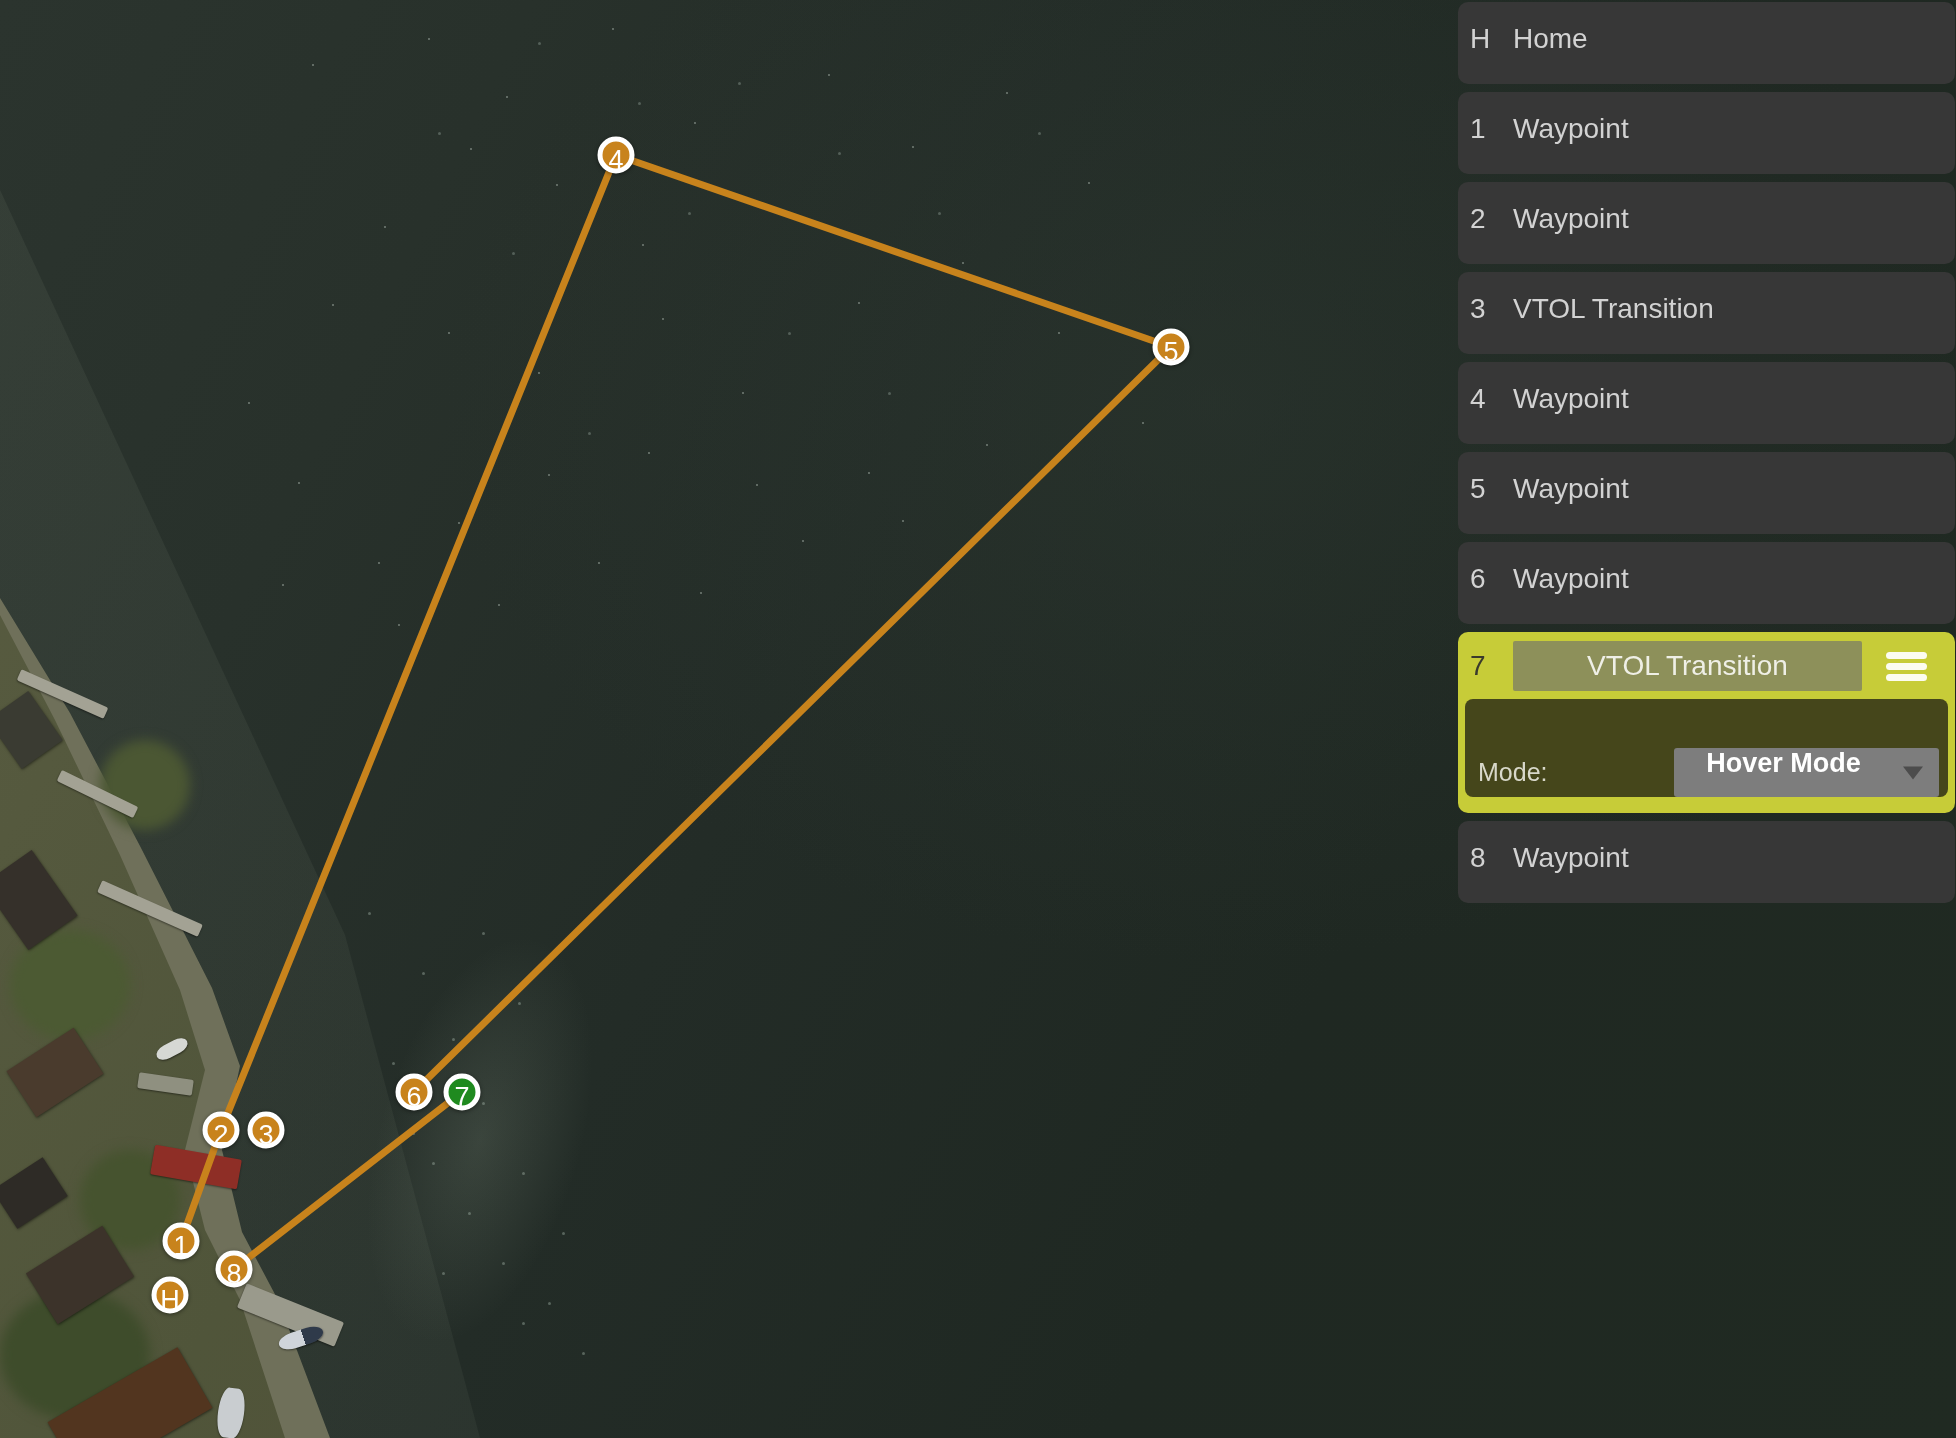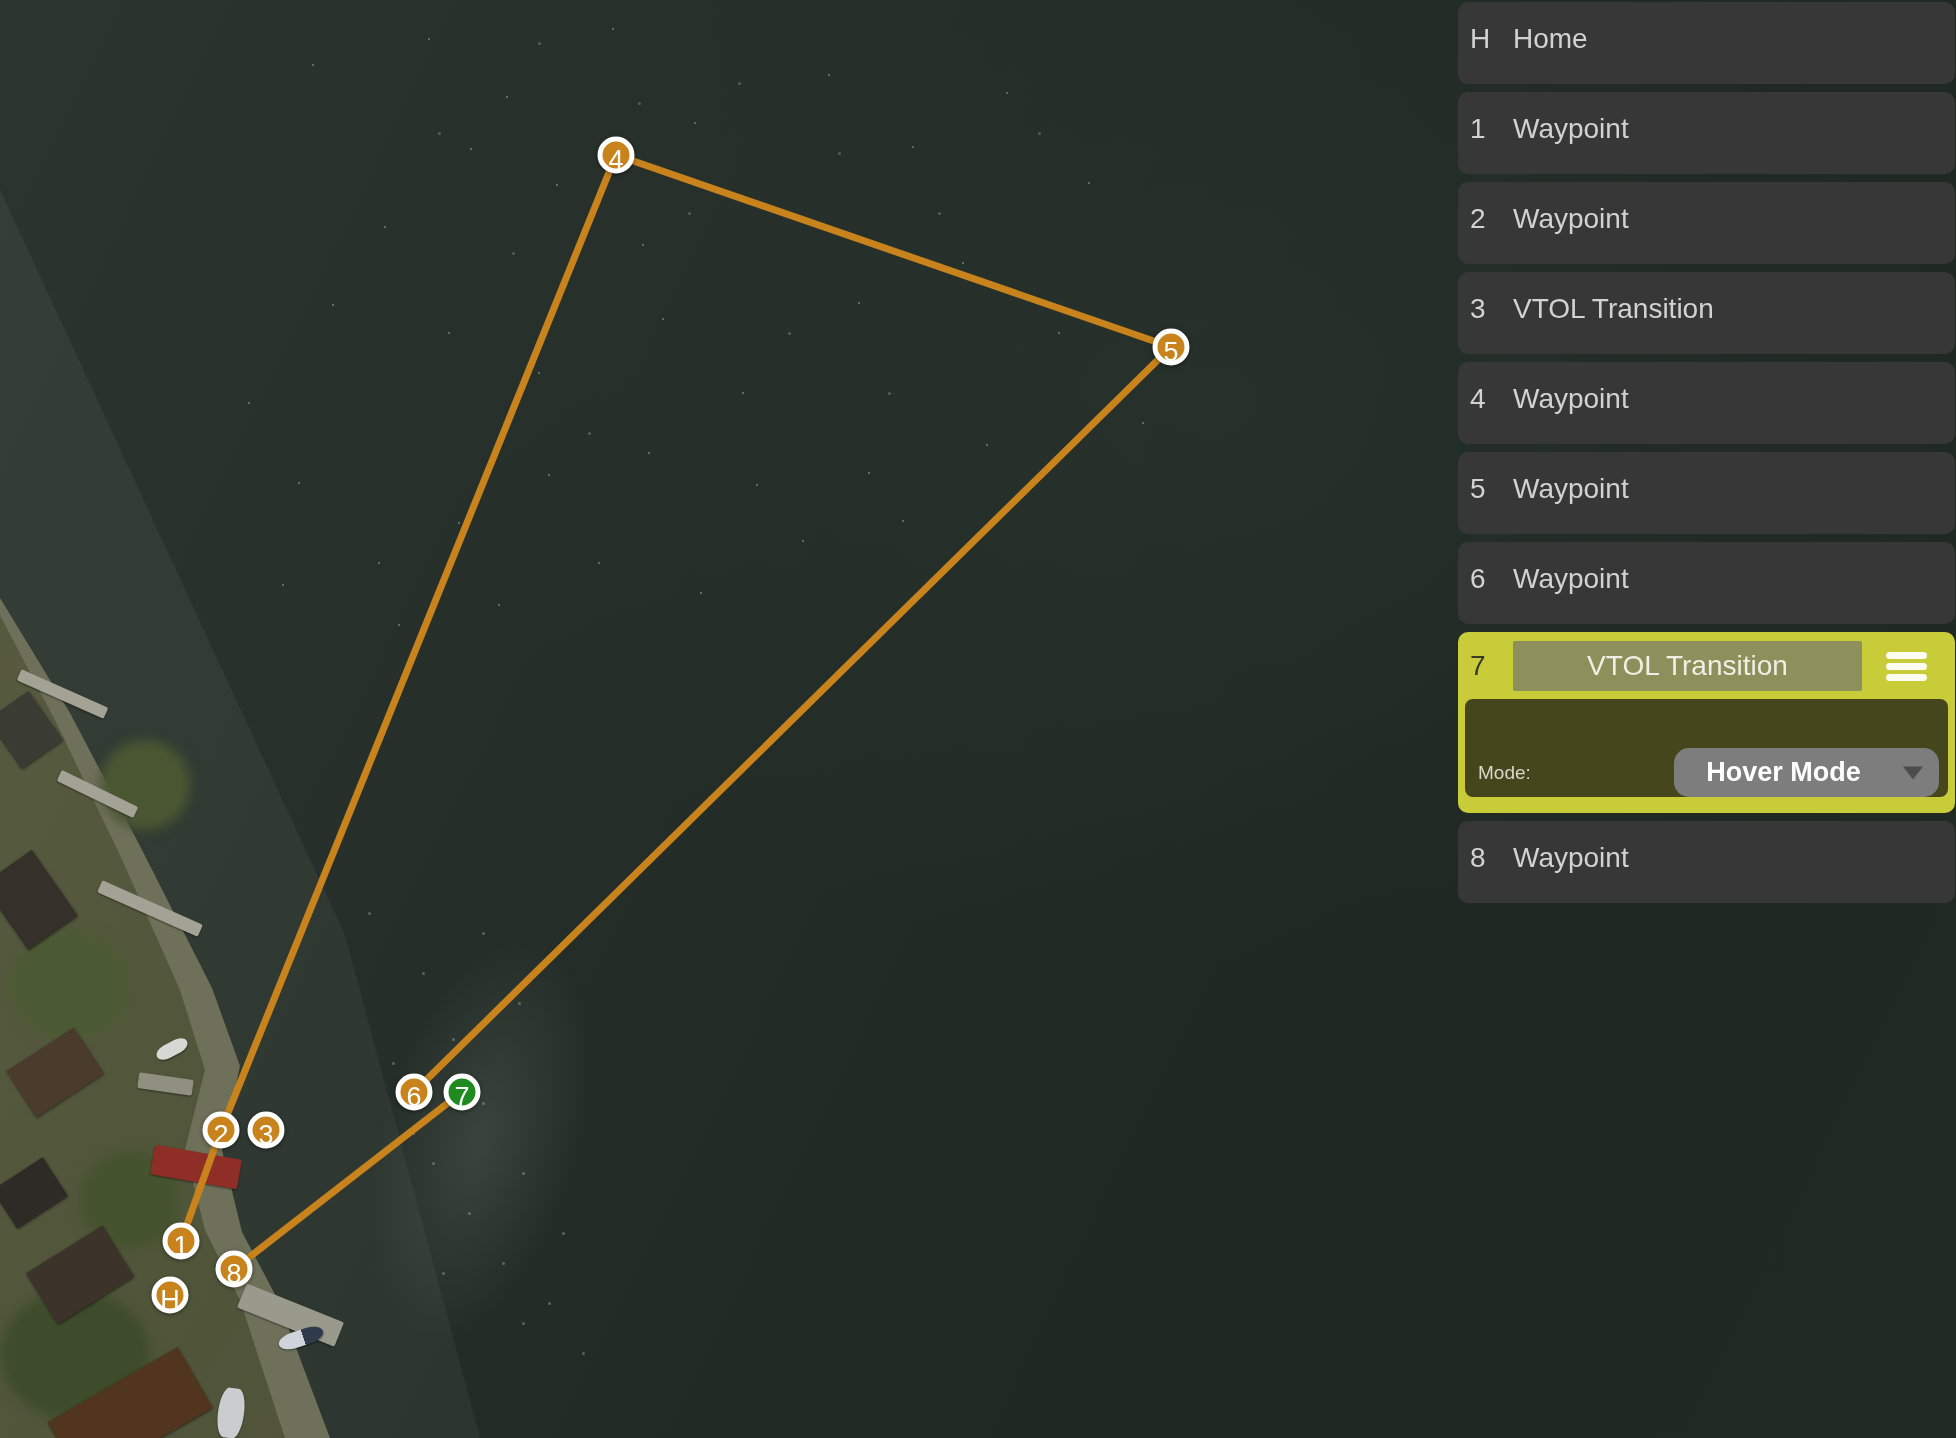--- a/index.html
+++ b/index.html
@@ -78,23 +78,23 @@
   .card-header .idx { width:43px; flex:none; font-size:28px; color:#3a3a2c; }
   .title-box { width:349px; height:50px; background:#8d905a; border-radius:2px;
                display:flex; align-items:center; justify-content:center;
                color:#efefe6; font-size:28px; cursor:pointer; }
   .burger { margin-left:24px; width:41px; display:flex; flex-direction:column; gap:4px; cursor:grab; }
   .burger i { display:block; height:7px; background:#fcfcf0; border-radius:4px; }
   .detail-panel { position:absolute; left:7px; right:7px; top:67px; height:98px;
                   background:#45461B; border-radius:8px; }
   .desc { position:absolute; left:13px; top:8px; font-size:27px; color:#e6e6dc; line-height:38px; }
   .mode-label { position:absolute; left:13px; bottom:0; height:49px; line-height:49px;
-                font-size:19px; color:#d8d8ca; }
+                font-size:25px; color:#d8d8ca; }
   .dropdown { position:absolute; right:9px; bottom:0; width:265px; height:49px;
-              background:#7D7D7D; border-radius:15px; display:flex; align-items:center;
+              background:#7D7D7D; border-radius:3px; display:flex; align-items:flex-start;
               justify-content:center; cursor:pointer; }
   .dropdown .val { font-size:27px; font-weight:bold; color:#ffffff; margin-right:46px; }
   .dd-arrow { position:absolute; right:16px; top:50%; transform:translateY(-50%);
               width:0; height:0; border-left:10px solid transparent; border-right:10px solid transparent;
               border-top:13px solid #4c4c4c; }
 </style>
 </head>
 <body>
 
 <div class="map">

